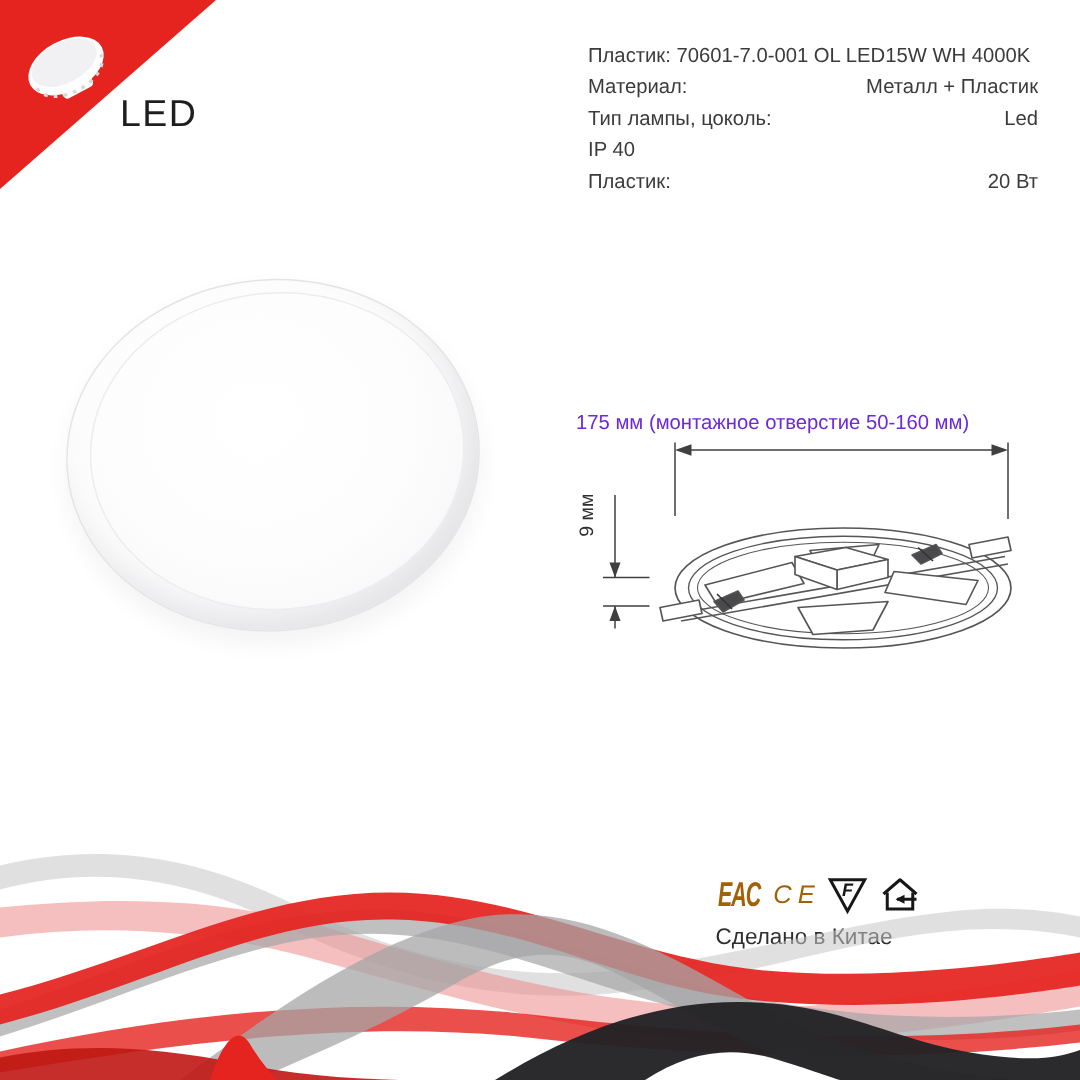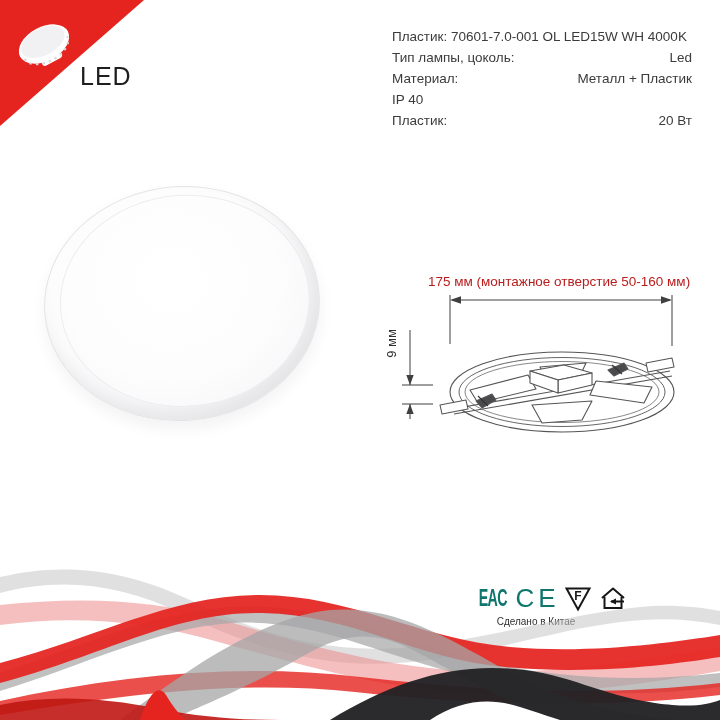--- a/index.html
+++ b/index.html
@@ -28,33 +28,33 @@
     transform:rotate(-4deg);
   }
   .photo-face{
     position:absolute;left:15px;top:8px;right:9px;bottom:13px;border-radius:50%;
     background:radial-gradient(ellipse at 45% 40%, #ffffff 0%, #fdfdfe 55%, #f3f3f5 100%);
     border:1px solid #ededef;
   }
   
   .dim-svg{position:absolute;left:380px;top:268px;}
   .dim-width-label{
-    position:absolute;left:428px;top:274px;font-size:13.5px;color:#b91c1c;white-space:nowrap;
+    position:absolute;left:384px;top:274px;font-size:13.5px;color:#6d28d9;white-space:nowrap;
   }
   .dim-height-label{
     position:absolute;left:368px;top:336px;width:46px;text-align:center;
     font-size:13px;color:#2e2e2e;white-space:nowrap;transform:rotate(-90deg);
   }
   
-  .marks{position:absolute;left:470px;top:583px;display:flex;align-items:center;color:#0f766e;}
+  .marks{position:absolute;left:470px;top:583px;display:flex;align-items:center;color:#a16207;font-style:italic;}
   .eac-mark{font-size:23px;font-weight:700;letter-spacing:-1px;transform:scaleX(.62);margin-right:-2px;}
-  .ce-mark{font-size:26px;letter-spacing:4px;font-weight:400;margin:0 4px 0 2px;}
+  .ce-mark{font-size:17px;letter-spacing:4px;font-weight:400;margin:0 4px 0 2px;}
   .made-in{
     position:absolute;left:468px;top:616px;width:136px;text-align:center;
-    font-size:10px;color:#2f2f2f;
+    font-size:15px;color:#2f2f2f;
   }
   
   .waves{position:absolute;left:0;top:555px;}
 </style>
 </head>
 <body>
 
 <div class="stage">
 
   <svg class="corner-svg" width="160" height="140" viewBox="0 0 160 140">
@@ -68,26 +68,26 @@
   </svg>
   <div class="led-label">LED</div>
 
   <div class="specs">
     <div class="spec-article">
       <span>Пластик:</span>
       <span> </span>
       <span>70601-7.0-001 OL LED15W WH 4000K</span>
     </div>
     <div class="spec-row">
+      <span class="spec-label">Материал:</span>
+      <span class="spec-value">Металл + Пластик</span>
+    </div>
+    <div class="spec-row">
       <span class="spec-label">Тип лампы, цоколь:</span>
       <span class="spec-value">Led</span>
-    </div>
-    <div class="spec-row">
-      <span class="spec-label">Материал:</span>
-      <span class="spec-value">Металл + Пластик</span>
     </div>
     <div class="spec-row">
       <span class="spec-value">IP 40</span>
     </div>
     <div class="spec-row">
       <span class="spec-label">Пластик:</span>
       <span class="spec-value">20 Вт</span>
     </div>
   </div>
 

